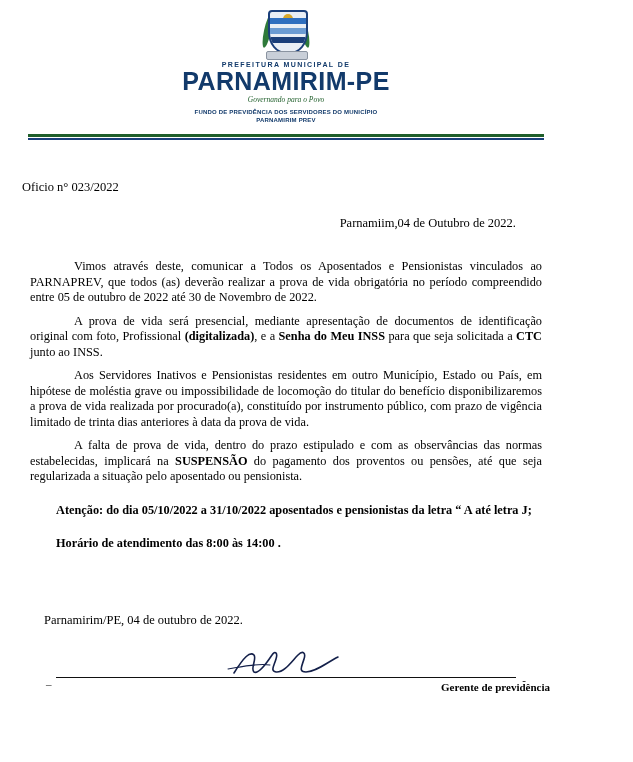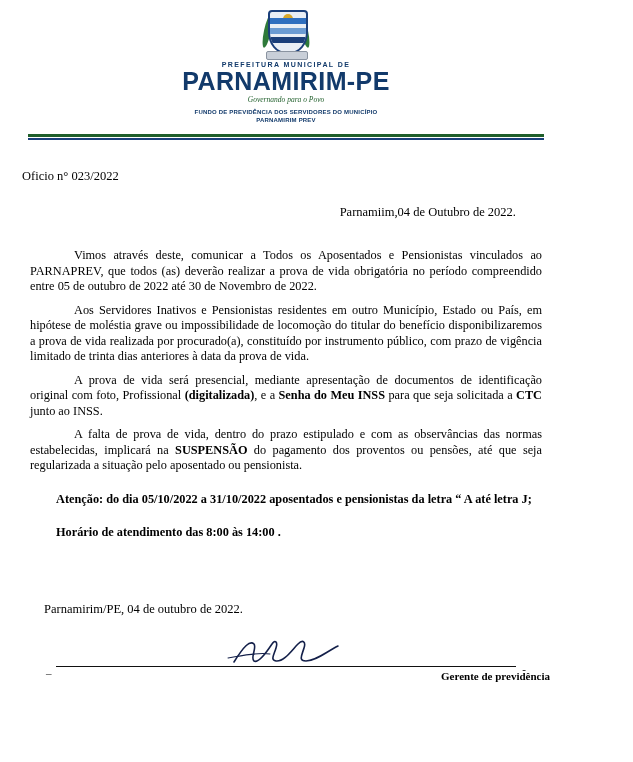--- a/index.html
+++ b/index.html
@@ -143,21 +143,21 @@
     background: #1b3f7a;
   }
 
   
   .content {
     padding: 0 22px;
     font-size: 12.3px;
     line-height: 15.5px;
   }
   .oficio {
-    margin-top: 28px;
+    margin-top: 39px;
     font-size: 12.5px;
   }
   .dateline {
     margin-top: 20px;
     text-align: right;
     padding-right: 34px;
     font-size: 12.5px;
   }
   .salut {
     margin-top: 74px;
@@ -260,24 +260,24 @@
 
   <div class="content">
 
     <div class="oficio">Oficio n° 023/2022</div>
 
     <div class="dateline">Parnamiim,04 de Outubro de 2022.</div>
 
 
     <div class="paras">
       <p>Vimos através deste, comunicar a Todos os Aposentados e Pensionistas vinculados ao PARNAPREV, que todos (as) deverão realizar a prova de vida obrigatória no período compreendido entre 05 de outubro de 2022 até 30 de Novembro de 2022.</p>
-      <p>Aos Servidores Inativos e Pensionistas residentes em outro Município, Estado ou País, em hipótese de moléstia grave ou impossibilidade de locomoção do titular do benefício disponibilizaremos a prova de vida  realizada por procurado(a), constituído por instrumento público, com prazo de vigência limitado de trinta dias anteriores à data da prova de vida.</p>
       <p>
         <span>A prova de vida será presencial, mediante apresentação de documentos de identificação original com foto, Profissional </span><span class="bold">(digitalizada)</span><span>, e a </span><span class="bold">Senha do Meu INSS</span><span> para que seja solicitada a </span><span class="bold">CTC</span><span> junto ao INSS.</span>
       </p>
+      <p>Aos Servidores Inativos e Pensionistas residentes em outro Município, Estado ou País, em hipótese de moléstia grave ou impossibilidade de locomoção do titular do benefício disponibilizaremos a prova de vida  realizada por procurado(a), constituído por instrumento público, com prazo de vigência limitado de trinta dias anteriores à data da prova de vida.</p>
       <p>
         <span>A falta de prova de vida, dentro do prazo estipulado e com as observâncias das normas estabelecidas, implicará na </span><span class="bold">SUSPENSÃO</span><span> do pagamento dos proventos ou pensões, até que seja regularizada a situação pelo aposentado ou pensionista.</span>
       </p>
     </div>
 
     <div class="notice">
       <span class="l1">Atenção: do dia 05/10/2022 a 31/10/2022 aposentados e pensionistas da letra “ A até letra J;</span>
     </div>
 
     <div class="hours">Horário de atendimento das 8:00 às 14:00 .</div>

